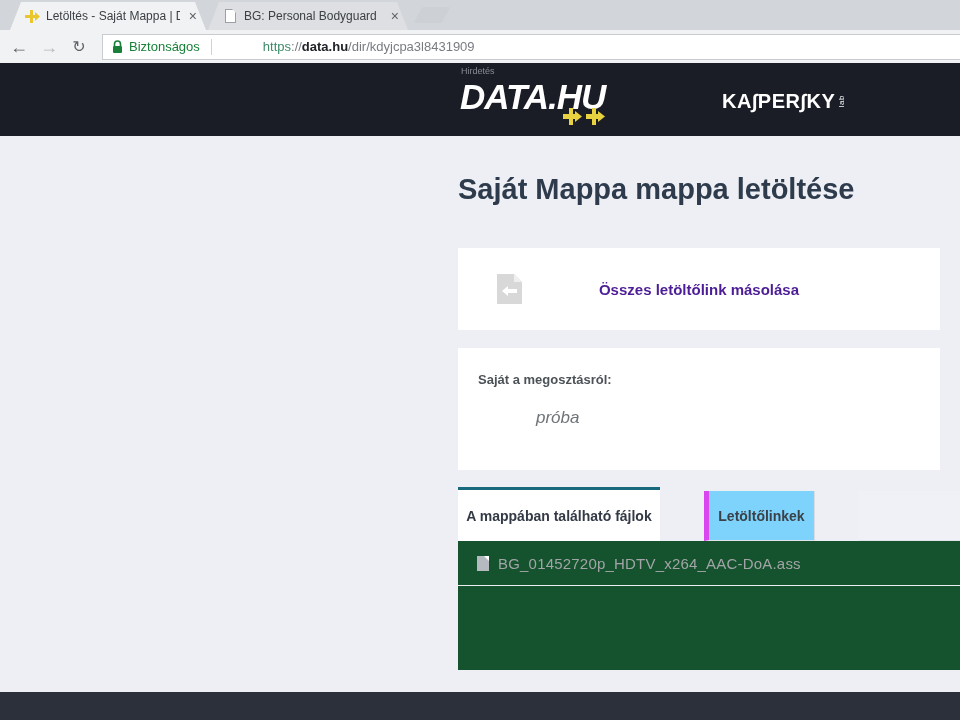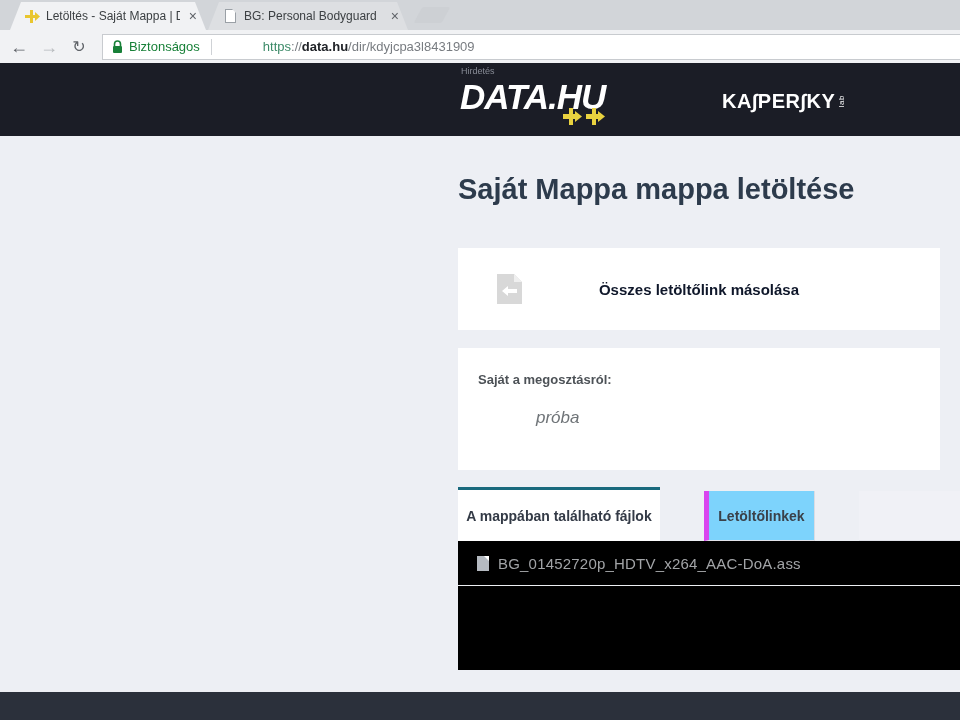--- a/index.html
+++ b/index.html
@@ -45,35 +45,35 @@
   .kaspersky-lab { font-size:8px; writing-mode:vertical-rl; transform:rotate(180deg);
                    margin-left:2px; letter-spacing:0.5px; }
 
   
   .content { position:absolute; left:458px; top:137px; width:502px; height:395px; }
   .page-title { position:absolute; left:0; top:36px; font-size:29px; font-weight:bold; color:#2d3b4c; }
 
   .card { background:#fff; position:absolute; left:0; width:482px; }
   .card-copy { top:111px; height:82px; display:flex; align-items:center; justify-content:center; }
   .copy-icon { position:absolute; left:39px; top:26px; }
-  .copy-link { color:#0f172a; font-weight:bold; font-size:15px; cursor:pointer; }
+  .copy-link { color:#4c1d95; font-weight:bold; font-size:15px; cursor:pointer; }
 
   .card-desc { top:211px; height:122px; }
   .desc-label { position:absolute; left:20px; top:24px; font-size:13px; font-weight:bold; color:#4d5257; }
   .desc-value { position:absolute; left:78px; top:60px; font-size:17px; font-style:italic; color:#6f7478; }
 
   .file-tabs { position:absolute; left:0; top:350px; width:502px; height:54px; display:flex;gap:44px; }
   .ftab { display:flex; align-items:center; justify-content:center; font-size:14px; font-weight:bold; }
   .ftab.active { width:202px; background:#fff; border-top:3px solid #19697d; color:#333a46; }
   .ftab.inactive { width:111px; margin-top:4px; background:#7dd3fc; color:#3a4149;
                    border-left:5px solid #d946ef; border-right:1px solid #dadce3;
                    border-bottom:1px solid #e2e4ea; }
   .ftab-filler { flex:1; margin-top:4px; background:#f0f1f6; border-bottom:1px solid #e2e4ea; }
 
-  .files-panel { position:absolute; left:0; top:404px; width:502px; height:129px; background:#000000; }
+  .files-panel { position:absolute; left:0; top:404px; width:502px; height:129px; background:#14532d; }
   .file-row { height:45px; display:flex; align-items:center; border-bottom:1px solid #eceef2; }
   .file-icon { margin-left:19px; width:12px; height:15px; background:#b5bac1; position:relative; flex:0 0 auto; }
   .file-icon::after { content:''; position:absolute; top:0; right:0; border-top:5px solid #fff;
                       border-left:5px solid transparent; }
   .file-name { margin-left:9px; font-size:15px; color:#a2a4a7; letter-spacing:0.2px; }
 
   .page-footer { position:absolute; left:0; bottom:0; width:960px; height:28px; background:#2b303b; }
 </style>
 </head>
 <body>

